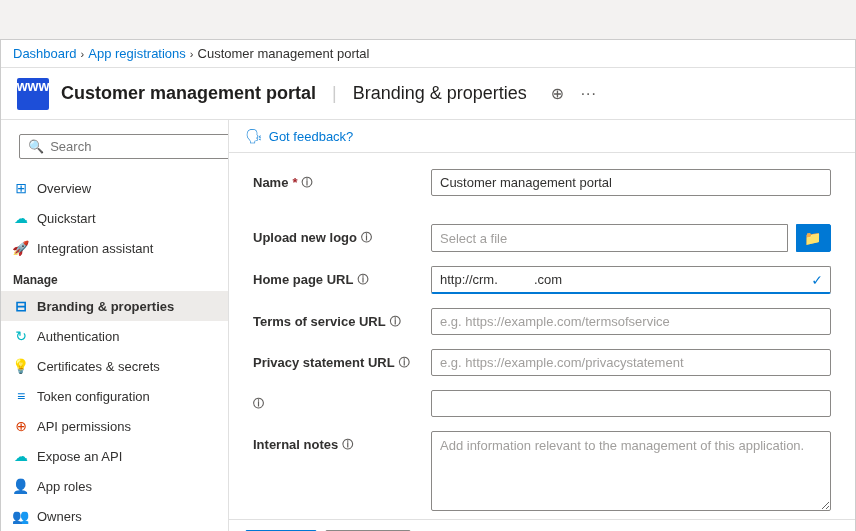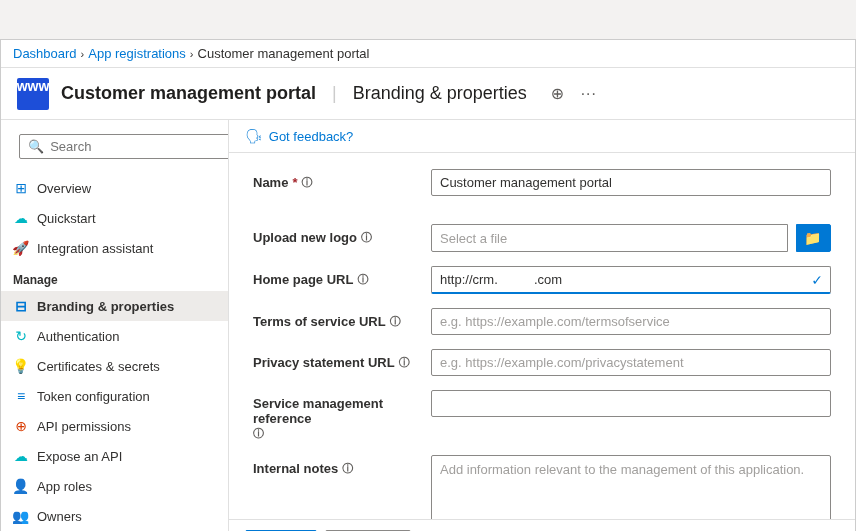--- a/index.html
+++ b/index.html
@@ -238,21 +238,20 @@
             <span class="info-icon">ⓘ</span>
           </div>
           <div class="form-control">
             <input type="text" class="form-input" placeholder="e.g. https://example.com/privacystatement" style="">
           </div>
         </div>
 
         <div class="form-row">
           <div class="form-label">
             <div class="service-mgmt-label">
-              <span>Service management reference</span>
               <span class="info-icon">ⓘ</span>
             </div>
           </div>
           <div class="form-control">
             <input type="text" class="form-input" style="">
           </div>
         </div>
 
         <div class="form-row">
           <div class="form-label">

